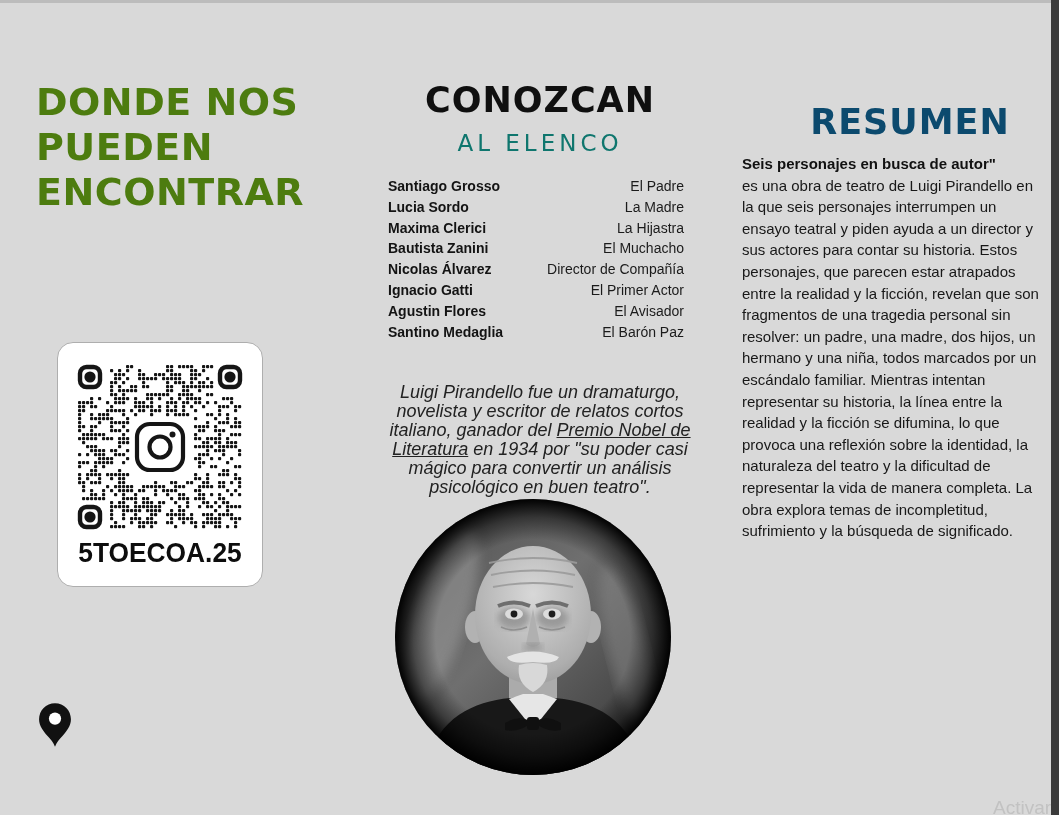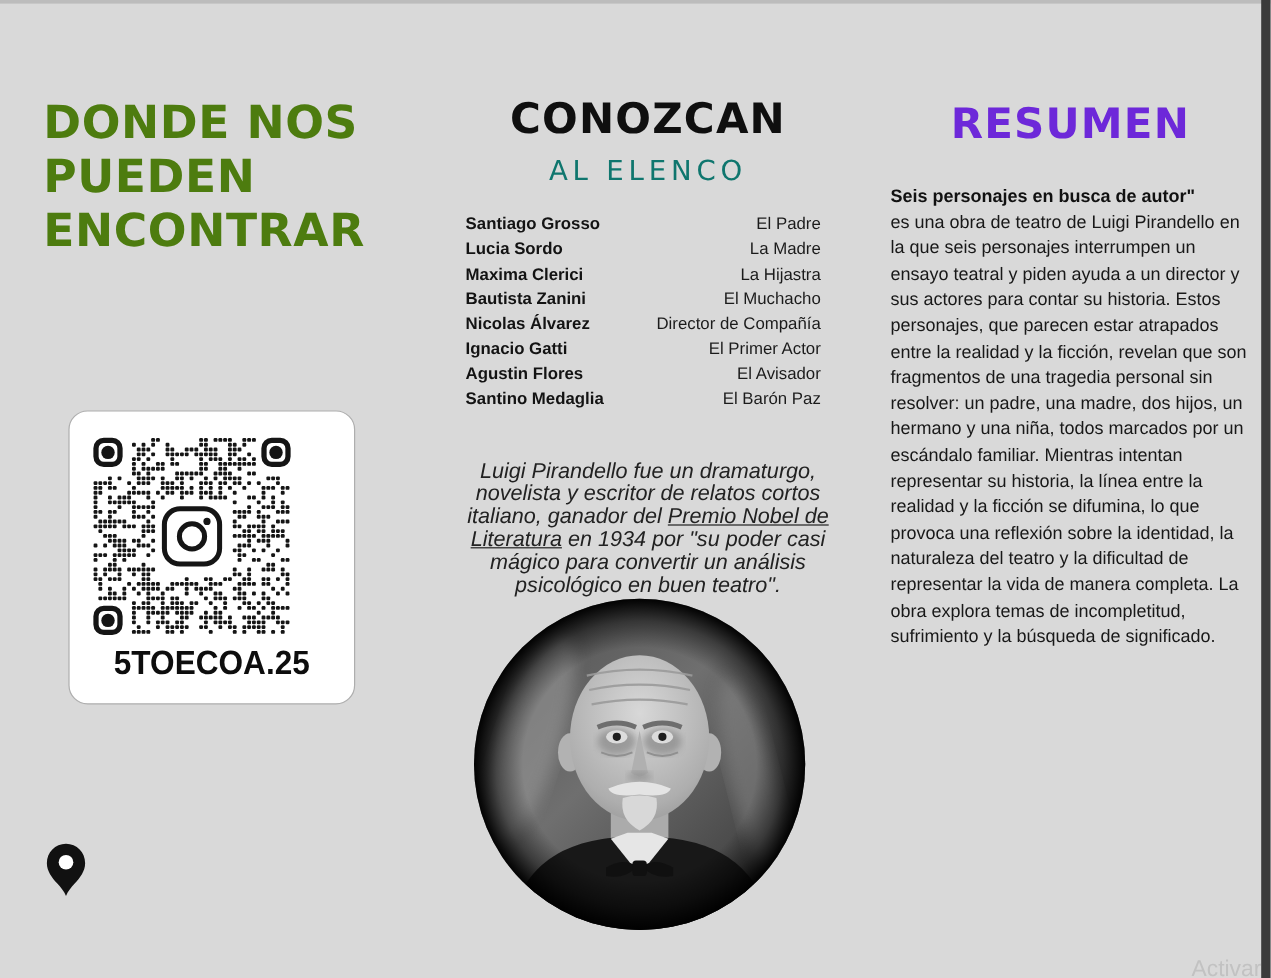--- a/index.html
+++ b/index.html
@@ -9,21 +9,21 @@
   .top-edge{position:absolute;top:0;left:0;width:100%;height:3px;background:#bcbcbc;}
   .right-bar{position:absolute;top:0;right:0;width:8px;height:100%;background:#3b3b3b;}
 
   
   .find-title{position:absolute;left:36px;top:80px;width:320px;margin:0;
     font-family:"DejaVu Sans", sans-serif;font-weight:bold;font-size:38px;line-height:45px;
     letter-spacing:.5px;color:#4d7c0f;white-space:pre-line;}
   .handle{position:absolute;left:56px;top:228px;
     font-family:"DejaVu Sans", sans-serif;font-weight:400;font-size:26px;
     letter-spacing:2px;color:#2e2e2e;cursor:pointer;}
-  .qr-card{position:absolute;left:57px;top:342px;width:239px;height:245px;
+  .qr-card{position:absolute;left:57px;top:342px;width:206px;height:245px;
     background:#ffffff;border:1px solid #aeaeae;border-radius:16px;box-sizing:border-box;cursor:pointer;}
   .qr-card svg{position:absolute;left:0;top:0;}
   .qr-label{position:absolute;left:0;top:194px;width:100%;text-align:center;
     font-family:"Liberation Sans", sans-serif;font-weight:bold;font-size:28px;
     letter-spacing:0px;color:#0d0d0d;transform:scaleX(.94);}
   .location{position:absolute;left:38px;top:702px;display:flex;align-items:flex-start;}
   .loc-text{margin-left:12px;padding-top:16px;font-size:16.5px;line-height:24px;color:#141414;white-space:pre-line;}
 
   
   .cast-col{position:absolute;left:375px;top:0;width:330px;}
@@ -36,22 +36,22 @@
     font-size:14px;line-height:20.8px;}
   .cast-row .name{font-weight:bold;color:#131313;}
   .cast-row .role{font-weight:400;color:#1b1b1b;text-align:right;}
   .bio{position:absolute;left:0;top:383px;width:330px;margin:0;text-align:center;
     font-style:italic;font-size:18px;line-height:19px;color:#222;}
   .bio .u{text-decoration:underline;}
   .portrait{position:absolute;left:393px;top:497px;width:280px;height:280px;}
 
   
   .resumen-col{position:absolute;left:742px;top:0;width:300px;}
-  .resumen-title{margin:0;position:absolute;left:0;top:84px;width:300px;text-align:center;
-    font-family:"DejaVu Sans", sans-serif;font-weight:bold;font-size:35px;color:#6d28d9;letter-spacing:1px;}
+  .resumen-title{margin:18px;position:absolute;left:0;top:84px;width:300px;text-align:center;
+    font-family:"DejaVu Sans", sans-serif;font-weight:bold;font-size:35px;color:#0c4a6e;letter-spacing:1px;}
   .resumen-text{position:absolute;left:0;top:153px;width:300px;margin:0;
     font-size:15px;line-height:21.6px;color:#181818;text-align:left;}
   .resumen-text .lead{display:block;font-weight:bold;color:#111;}
 
   .watermark{position:absolute;left:993px;top:797px;font-size:19px;color:#c2c2c2;
     font-family:"Liberation Sans", sans-serif;white-space:nowrap;}
 </style>
 </head>
 <body>
 

